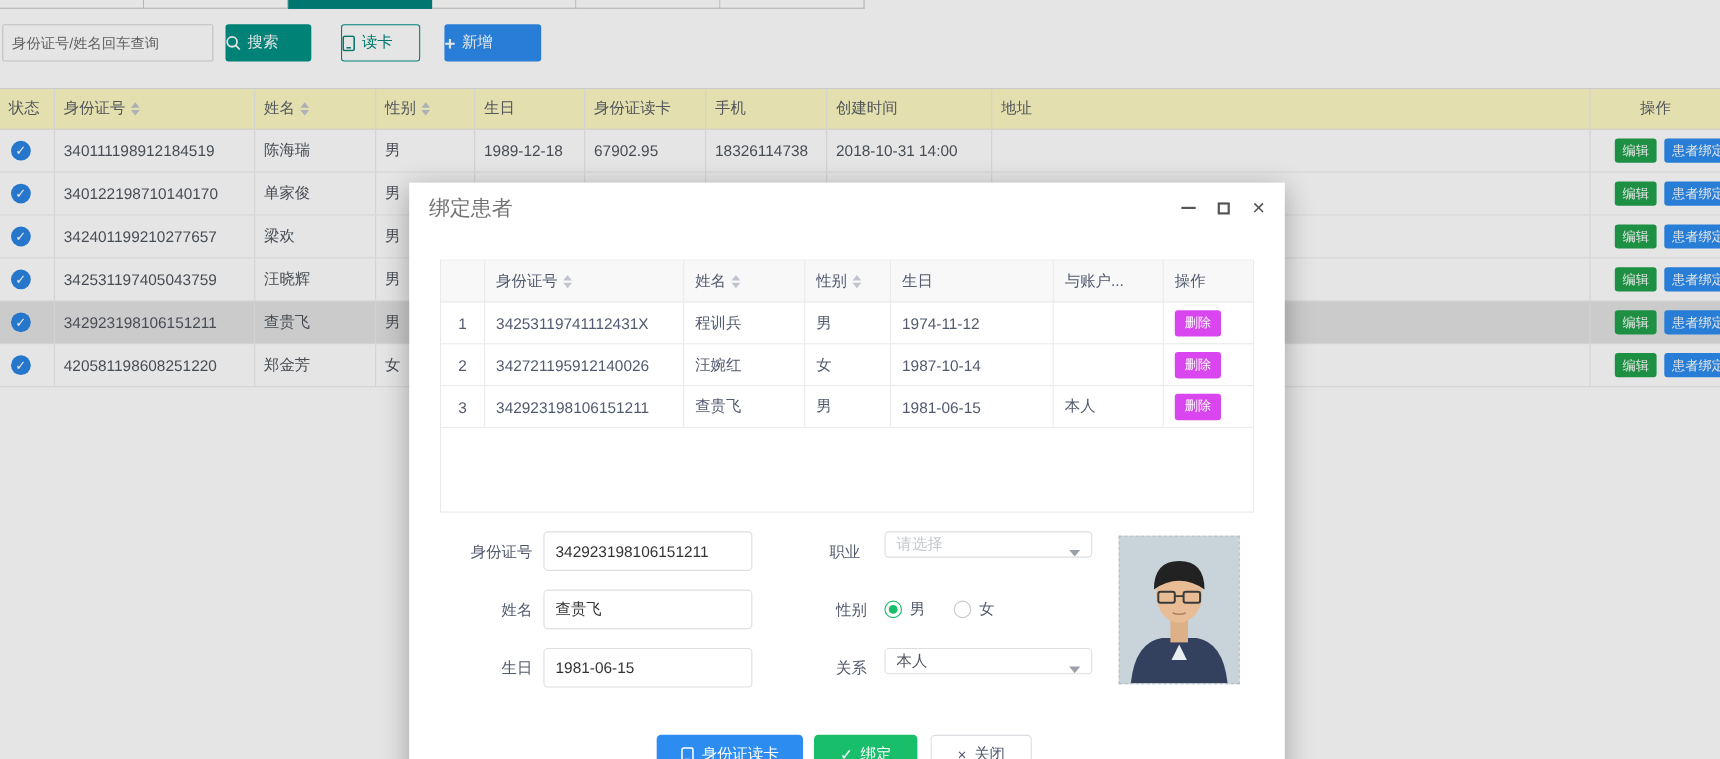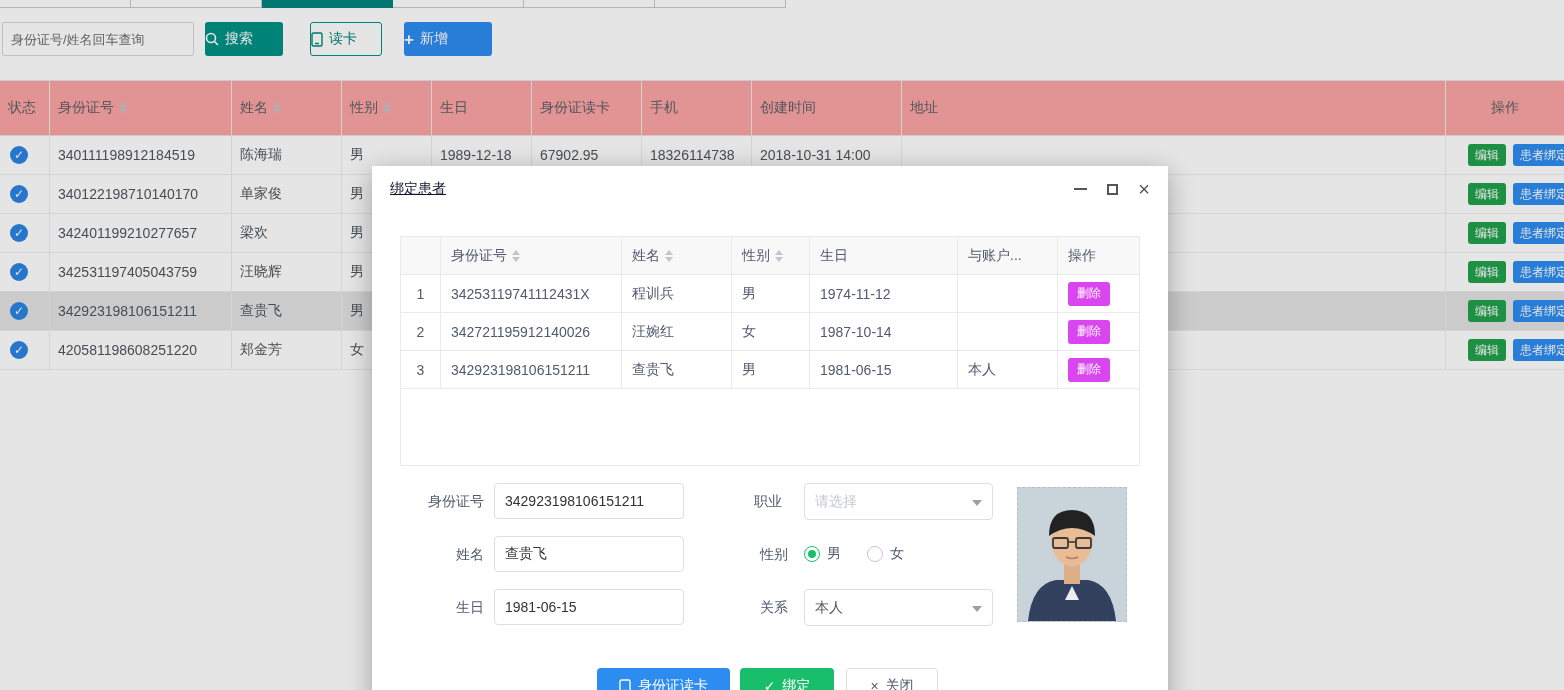--- a/index.html
+++ b/index.html
@@ -16,21 +16,21 @@
   .search-input { position:absolute; left:2px; top:22px; width:192px; height:34px; border:1px solid #d7d7d7; border-radius:2px; padding:0 8px; font-size:13px; color:#333; font-family:inherit; }
   .search-input::placeholder { color:#6d6d6d; }
   .btn { position:absolute; top:22px; height:34px; display:inline-flex; align-items:center; justify-content:flex-start; gap:6px; border-radius:3px; font-size:14px; cursor:pointer; border:none; font-family:inherit; }
   .btn-search { left:205px; width:78px; background:#009185; color:#fff; }
   .btn-read   { left:310px; width:72px; background:#fff; border:1px solid #009185; color:#008577; }
   .btn-add    { left:404px; width:88px; background:#2d8cf0; color:#fff; }
   .plus { font-size:17px; font-weight:bold; line-height:1; }
 
   
   .grid { position:absolute; top:80px; left:0; width:1564px; font-size:14px; }
-  .grid-header { display:flex; height:56px; background:#fca5a5; border-top:1px solid #e2e2e2; border-bottom:1px solid #e2e2e2; align-items:flex-end; color:#5c6166; }
+  .grid-header { display:flex; height:38px; background:#fef9c3; border-top:1px solid #e2e2e2; border-bottom:1px solid #e2e2e2; align-items:flex-end; color:#5c6166; }
   .grid-row { display:flex; height:39px; align-items:center; background:#fff; border-bottom:1px solid #ececec; }
   .grid-row.selected { background:#e3e3e3; }
   .cell { padding-left:8px; height:100%; display:flex; align-items:center; border-right:1px solid #ebebeb; overflow:hidden; white-space:nowrap; }
   .cell:last-child { border-right:none; }
   .c-status{width:50px} .c-id{width:182px} .c-name{width:110px} .c-gender{width:90px}
   .c-birth{width:100px} .c-balance{width:110px} .c-phone{width:110px} .c-created{width:150px}
   .c-addr{width:544px} .c-op{width:118px; padding-left:22px; overflow:visible;}
   .c-op-h{ justify-content:center; padding-left:0; }
   .check { width:18px; height:18px; border-radius:50%; background:#2b85e4; color:#fff; font-size:12px; display:flex; align-items:center; justify-content:center; margin-left:2px; }
   .sort { display:inline-flex; flex-direction:column; gap:2px; margin-left:5px; }
@@ -40,39 +40,39 @@
   .mini { height:22px; border:none; border-radius:3px; color:#fff; font-size:12px; padding:0 7px; cursor:pointer; white-space:nowrap; font-family:inherit; }
   .mini-edit { background:#21a14c; margin-right:7px; }
   .mini-bind { background:#2d8cf0; }
 
   
   .overlay { position:absolute; inset:0; background:rgba(0,0,0,0.10); }
 
   
   .modal { position:absolute; left:372px; top:166px; width:796px; height:560px; background:#fff; box-shadow:0 6px 24px rgba(0,0,0,0.3); }
   .modal-header { height:46px; display:flex; align-items:center; padding:0 18px; }
-  .modal-title { font-size:14px; color:#0f172a;text-decoration:underline; }
+  .modal-title { font-size:19px; color:#737373; }
   .win-icons { margin-left:auto; display:flex; align-items:center; gap:20px; }
   .ico-min { width:13px; height:2px; background:#555; display:inline-block; }
   .ico-max { width:11px; height:11px; border:2px solid #555; display:inline-block; }
   .ico-close { font-size:20px; color:#555; line-height:1; cursor:pointer; }
 
   .mtable { position:absolute; left:28px; top:70px; width:740px; height:230px; border:1px solid #e8eaec; font-size:14px; color:#515a6e; background:#fff; }
   .mhead { display:flex; height:38px; background:#f8f8f9; border-bottom:1px solid #e8eaec; align-items:center; }
   .mrow  { display:flex; height:38px; border-bottom:1px solid #e8eaec; align-items:center; }
   .mcell { padding-left:10px; height:100%; display:flex; align-items:center; border-right:1px solid #e8eaec; overflow:hidden; white-space:nowrap; }
   .mcell:last-child { border-right:none; }
   .m-idx{width:40px; justify-content:center; padding-left:0;} .m-id{width:181px} .m-name{width:110px}
   .m-gender{width:78px} .m-birth{width:148px} .m-rel{width:100px} .m-op{width:81px}
   .btn-del { height:24px; padding:0 9px; background:#d946ef; color:#fff; border:none; border-radius:3px; font-size:12px; cursor:pointer; font-family:inherit; }
 
   
   .f-label { position:absolute; width:85px; text-align:right; font-size:14px; color:#515a6e; line-height:36px; }
   .f-input { position:absolute; width:190px; height:36px; border:1px solid #dcdee2; border-radius:4px; padding:0 10px; font-size:14px; color:#333; font-family:inherit; }
-  .f-select { position:absolute; width:189px; height:37px; border:1px solid #dcdee2; border-radius:4px; padding:0 26px 0 10px; font-size:14px; display:flex; align-items:center; background:#fff; cursor:pointer; }
+  .f-select { position:absolute; width:189px; height:24px; border:1px solid #dcdee2; border-radius:4px; padding:0 26px 0 10px; font-size:14px; display:flex; align-items:center; background:#fff; cursor:pointer; }
   .f-select .ph { color:#c5c8ce; }
   .caret { position:absolute; right:10px; top:16px; width:0; height:0; border-left:5px solid transparent; border-right:5px solid transparent; border-top:6px solid #9aa0a8; }
   .radios { position:absolute; display:flex; align-items:center; gap:26px; height:36px; }
   .radio-item { display:flex; align-items:center; gap:7px; font-size:14px; color:#515a6e; cursor:pointer; }
   .radio { width:16px; height:16px; border-radius:50%; border:1px solid #c5c8ce; position:relative; background:#fff; }
   .radio.on { border-color:#19be6b; }
   .radio.on::after { content:""; position:absolute; left:3px; top:3px; right:3px; bottom:3px; border-radius:50%; background:#19be6b; }
   .photo { position:absolute; left:645px; top:321px; width:110px; height:135px; border:1px dashed #b9bec4; background:#cdd6dc; }
 
   

